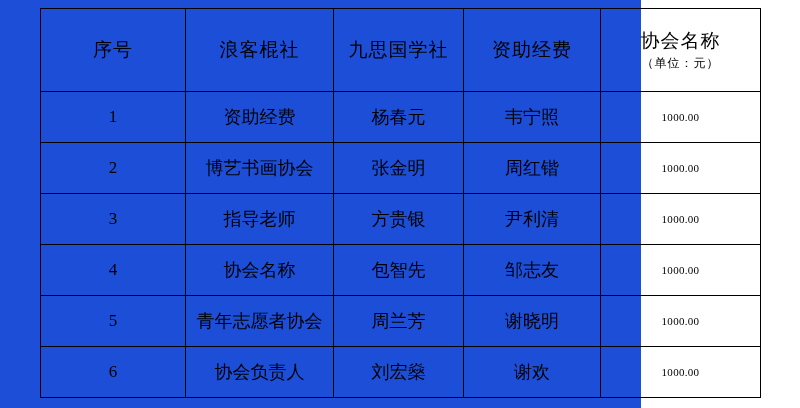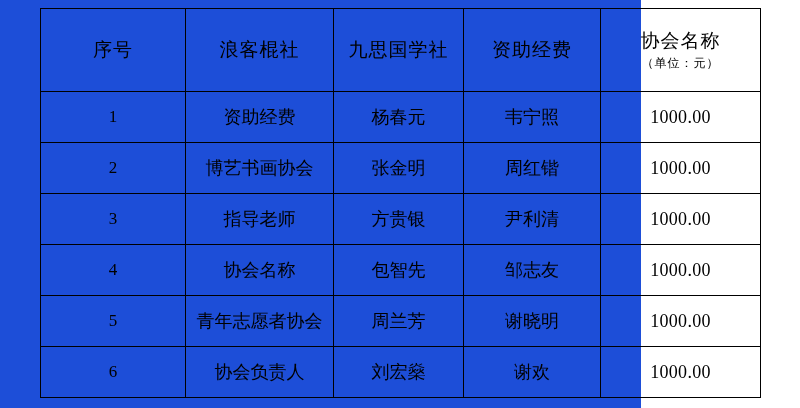--- a/index.html
+++ b/index.html
@@ -56,21 +56,21 @@
     font-family: Liberation Mono, monospace;
   }
   tbody td {
     height: 50px;
     font-size: 18px;
   }
   tbody td.num {
     font-size: 17px;
   }
   tbody td.amount {
-    font-size: 18px;
+    font-size: 11px;
     letter-spacing: 0.3px;
     text-align: center;
   }
   
   col.c-index { width: 145px; }
   col.c-name { width: 148px; }
   col.c-leader { width: 130px; }
   col.c-teacher { width: 137px; }
   col.c-amount { width: 160px; }
 </style>

